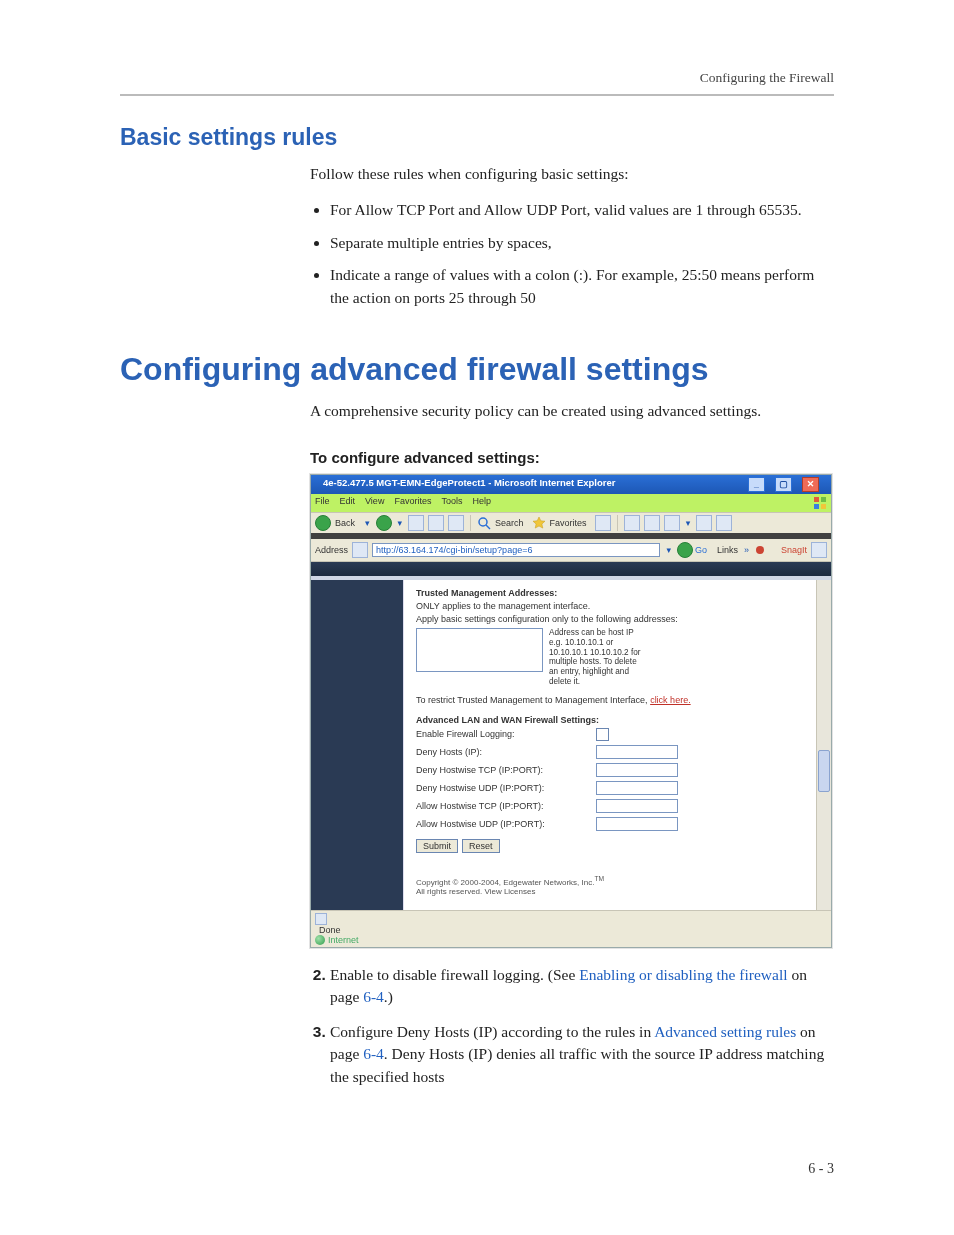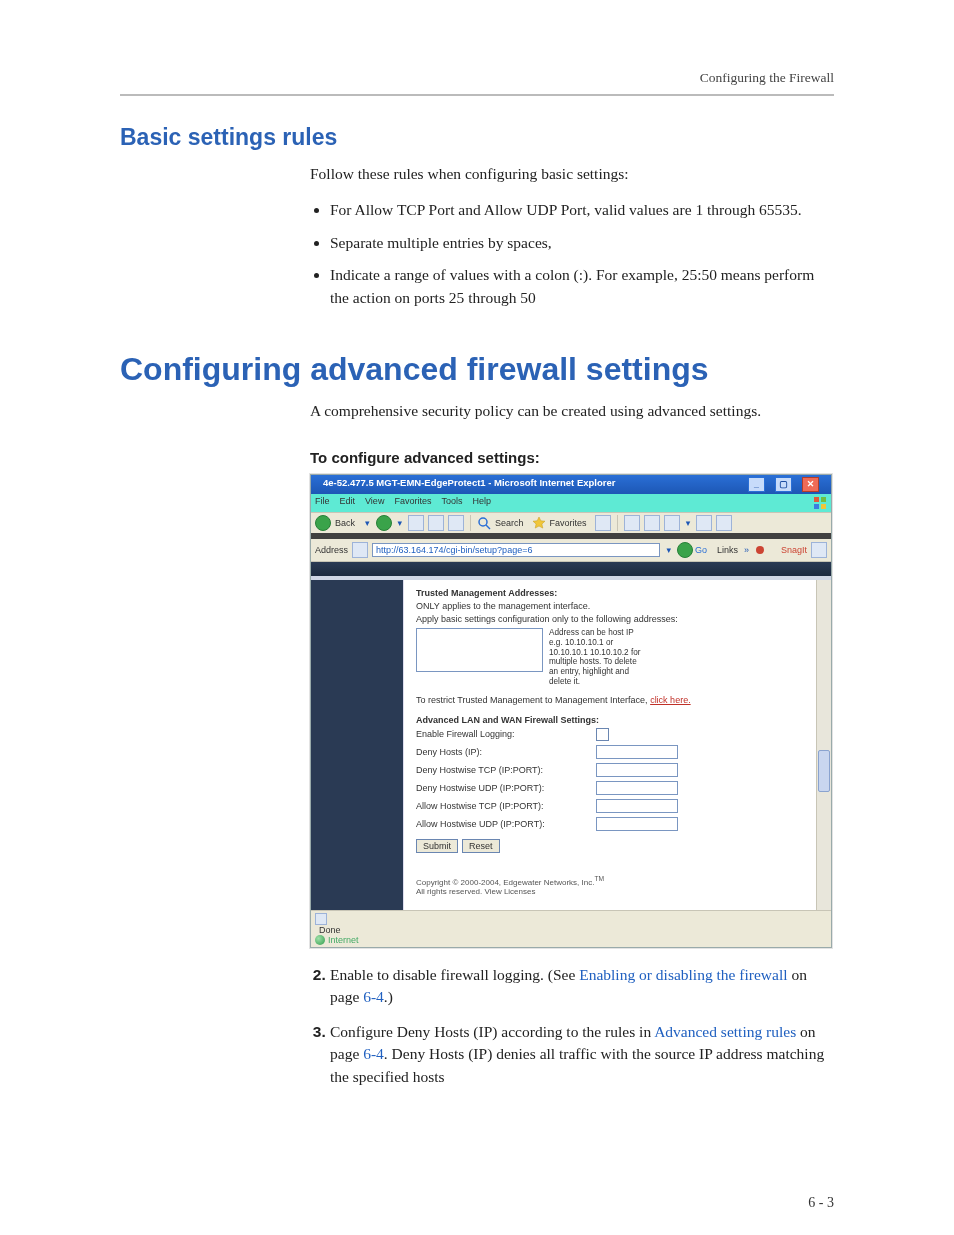--- a/index.html
+++ b/index.html
@@ -77,21 +77,21 @@
     font-family: "Segoe UI", Arial, sans-serif;
     font-weight: 700;
   }
   a.link, .link {
     color: #2060c0;
     text-decoration: none;
   }
   .footer-page {
     position: absolute;
     right: 120px;
-    bottom: 24px;
+    bottom: 58px;
     font-size: 14px;
     color: #333;
     font-family: "Palatino Linotype", serif;
   }
 
   
   .shot {
     width: 520px;
     border: 1px solid #9aa;
     box-shadow: 0 0 0 1px #e3e3e3;
@@ -116,21 +116,21 @@
     width: 15px; height: 13px;
     background: #c7dbfa;
     border: 1px solid #2a6fd6;
     margin-left: 2px;
     display: inline-flex;
     align-items: center; justify-content: center;
     font-size: 9px; color: #1a4ba0; font-weight: 700;
   }
   .wbtn.close { background: #ef6b57; color: #fff; border-color: #b03d2b; }
   .shot .menubar {
-    background: #5eead4;
+    background: #bef264;
     padding: 2px 4px;
     font-size: 9px;
     display: flex;
     gap: 10px;
     border-bottom: 1px solid #c8c5b6;
   }
   .shot .menubar span { color: #333; }
   .shot .menubar .win-icon {
     margin-left: auto;
     width: 14px; height: 14px;

